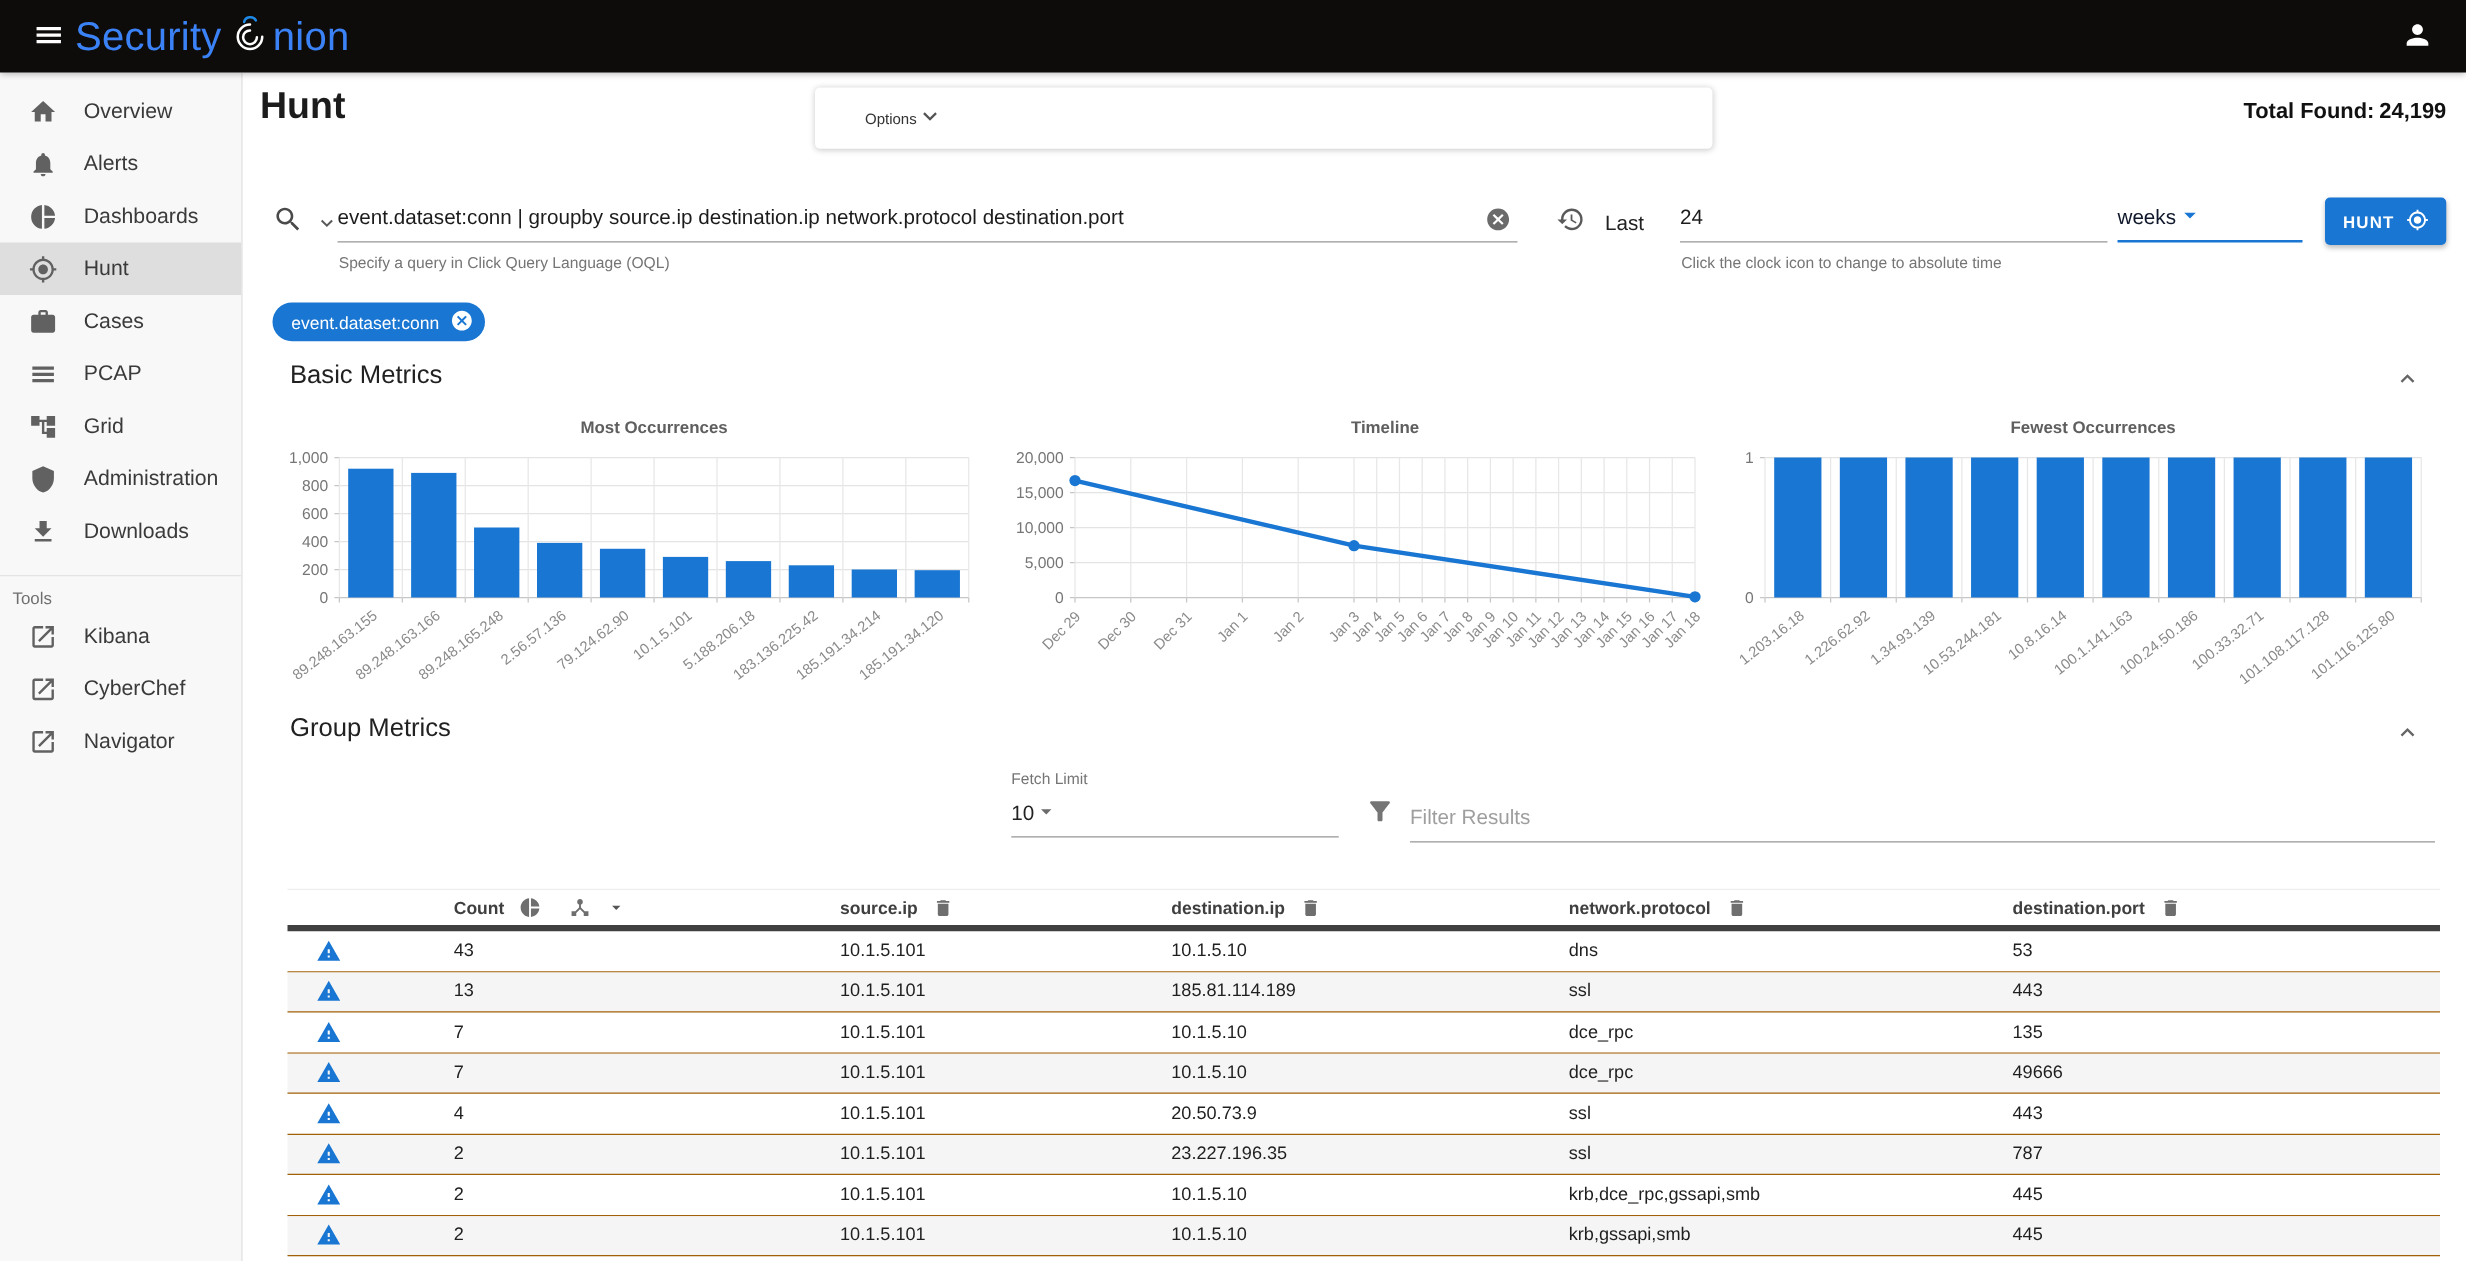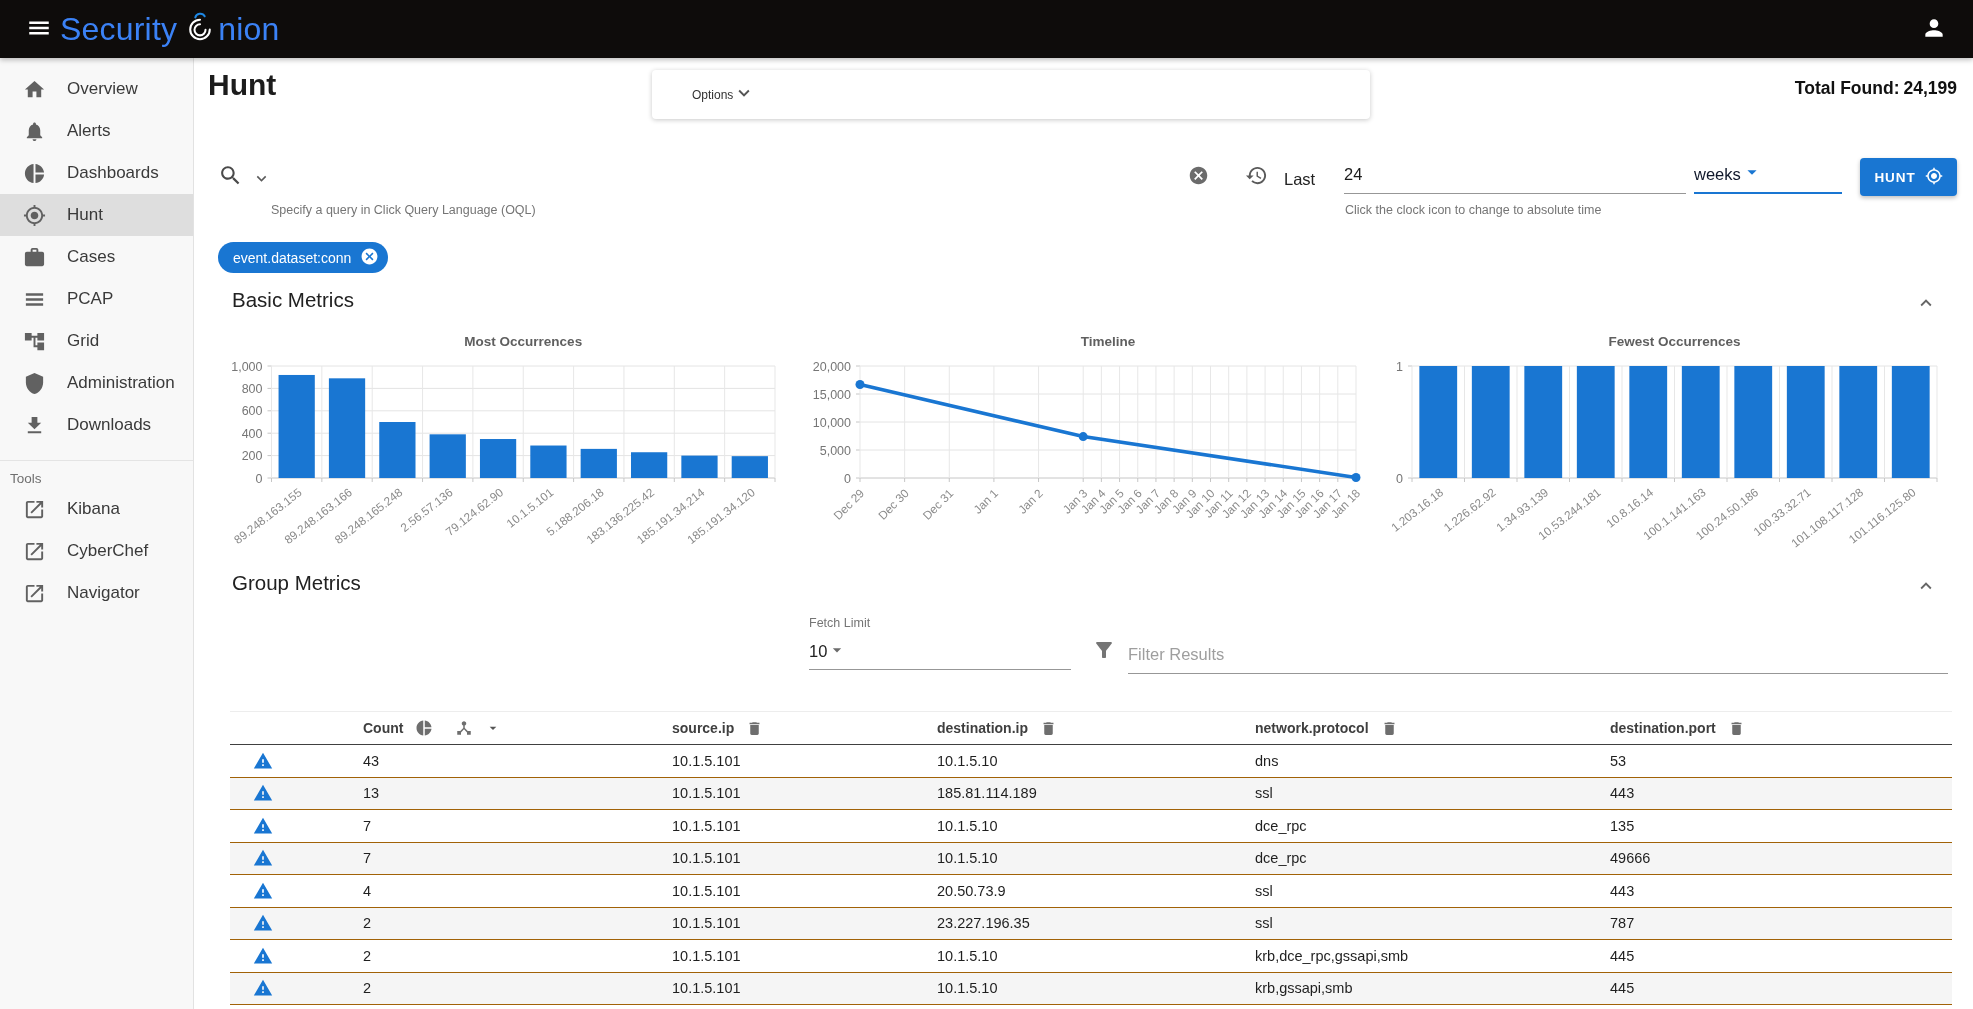--- a/index.html
+++ b/index.html
@@ -66,21 +66,21 @@
   .fl-val svg { margin-left:auto; }
   .filter-wrap { position:absolute; left:898px; top:578px; display:flex; align-items:flex-end; gap:12px; }
   .filter-wrap svg { margin-bottom:8px; }
   .filter-input { width:820px; }
   .filter-input::placeholder { color:#9e9e9e; }
 
   
   .gtable { position:absolute; left:36px; top:653px; width:1722px; font-size:14.5px; color:#1f1f1f; }
   .t-head, .t-row { display:grid; grid-template-columns:70px 372px 265px 318px 355px auto; align-items:center; }
   .t-head { height:34px; font-size:14px; font-weight:700; color:#3f3f3f;
-    border-top:1px solid #ededed; border-bottom:1px solid #404040; }
+    border-top:1px solid #ededed; border-bottom:5px solid #404040; }
   .t-row { height:32.5px; border-bottom:1px solid #a16207; }
   .t-row:nth-child(odd) { background:#f5f5f5; }
   .cell-icons { display:flex; align-items:center; }
   .c-count { padding-left:63px; }
   .c-alert { padding-left:23px; display:flex; align-items:center; }
   .hd-ic { margin-left:12px; cursor:pointer; display:inline-flex; }
   .hd-ic.gb { margin-left:22px; }
 </style>
 </head>
 <body>
@@ -203,20 +203,21 @@
     <div class="total-found">
       <span>Total Found:</span><span>24,199</span>
     </div>
 
     <span class="q-abs" style="left:24px; top:105px;" id="search-ic"><svg viewBox="0 0 24 24" width="25" height="25">
           <path d="M15.5 14h-.79l-.28-.27C15.41 12.59 16 11.11 16 9.5 16 5.91 13.09 3 9.5 3S3 5.91 3 9.5 5.91 16 9.5 16c1.61 0 3.09-.59 4.23-1.57l.27.28v.79l5 4.99L20.49 19l-4.99-5zm-6 0C7.01 14 5 11.99 5 9.5S7.01 5 9.5 5 14 7.01 14 9.5 11.99 14 9.5 14z" fill="#4a4a4a"></path>
         </svg></span>
     <span class="q-abs" style="left:58px; top:111px;" id="qchev-ic"><svg viewBox="0 0 24 24" width="19" height="19">
           <path d="M7.41 8.59L12 13.17l4.59-4.58L18 10l-6 6-6-6 1.41-1.41z" fill="#5a5a5a"></path>
         </svg></span>
+    <input class="u-input q-abs" style="left: 76px; top: 98px; width: 944px; padding-right: 36px;" value="event.dataset:conn | groupby source.ip destination.ip network.protocol destination.port">
     <span class="q-abs" style="left:994px; top:107px;" id="clear-ic"><svg viewBox="0 0 24 24" width="21" height="21">
           <path d="M12 2C6.47 2 2 6.47 2 12s4.47 10 10 10 10-4.47 10-10S17.53 2 12 2zm5 13.59L15.59 17 12 13.41 8.41 17 7 15.59 10.59 12 7 8.41 8.41 7 12 10.59 15.59 7 17 8.41 13.41 12 17 15.59z" fill="#6b6b6b"></path>
         </svg></span>
     <div class="hint q-abs" style="left:77px; top:145px;">Specify a query in Click Query Language (OQL)</div>
 
     <span class="q-abs" style="left:1051px; top:106px;" id="hist-ic"><svg viewBox="0 0 24 24" width="23" height="23">
           <path d="M13 3c-4.97 0-9 4.03-9 9H1l3.89 3.89.07.14L9 12H6c0-3.87 3.13-7 7-7s7 3.13 7 7-3.13 7-7 7c-1.93 0-3.68-.79-4.94-2.06l-1.42 1.42C8.27 19.99 10.51 21 13 21c4.97 0 9-4.03 9-9s-4.03-9-9-9zm-1 5v5l4.28 2.54.72-1.21-3.5-2.08V8h-1.5z" fill="#5a5a5a"></path>
         </svg></span>
     <span class="q-abs" style="left:1090px; top:112px; font-size:16.5px; color:#222;">Last</span>
     <input class="u-input q-abs" style="left: 1150px; top: 98px; width: 342px;" value="24">

